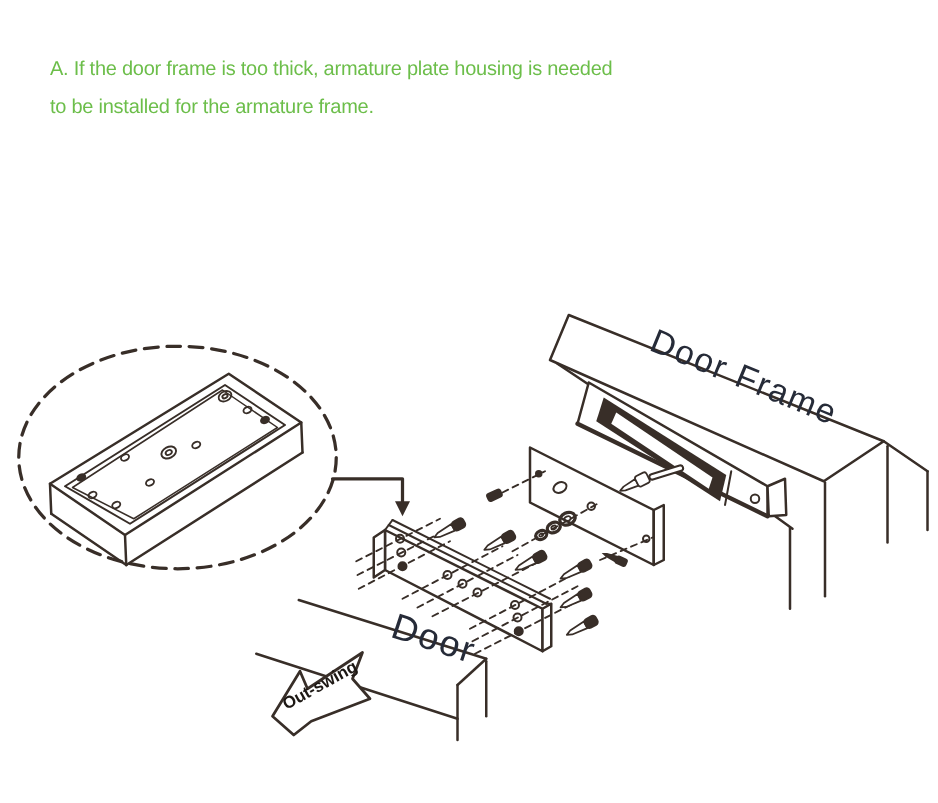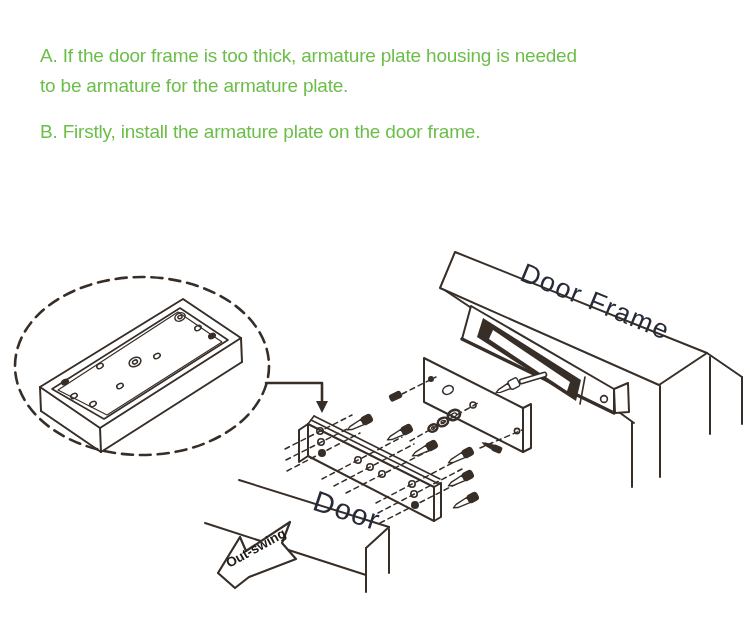--- a/index.html
+++ b/index.html
@@ -1,32 +1,31 @@
 <!DOCTYPE html>
 <html><head>
 <meta charset="utf-8">
 <style>
   html,body{margin:0;padding:0;background:#ffffff;}
   .stage{position:relative;width:750px;height:642px;background:#ffffff;overflow:hidden;
          font-family:"Liberation Sans","DejaVu Sans",sans-serif;}
   .instructions{position:absolute;left:40px;top:41px;width:640px;
-                font-size:19px;line-height:30px;letter-spacing:-0.2px;}
+                font-size:16px;line-height:30px;letter-spacing:-0.2px;}
   .instructions .line{white-space:nowrap;}
   .gap{margin-top:16px;}
   svg text{font-family:"Liberation Sans","DejaVu Sans",sans-serif;}
 </style>
 </head>
 <body>
 
 <div class="stage">
 
   <div class="instructions" style="color:#6cbe4a;">
     <div class="line">A. If the door frame is too thick, armature plate housing is needed</div>
-    <div class="line">to be armature for the armature plate.</div>
-    <div class="line gap">B. Firstly, install the armature plate on the door frame.</div>
+    <div class="line">to be installed for the armature frame.</div>
   </div>
 
   <svg width="750" height="642" viewBox="0 0 750 642" style="position:absolute;left:0;top:0;" fill="none" stroke="#382e28" stroke-width="2" stroke-linecap="round" stroke-linejoin="round">
 
     <g>
       <polygon points="455,252 707,353 659,385 440,288" fill="#ffffff"></polygon>
       <line x1="707" y1="353" x2="742" y2="377"></line>
       <line x1="742" y1="377" x2="742" y2="424"></line>
       <line x1="710" y1="357" x2="710" y2="434"></line>
       <line x1="660" y1="386" x2="660" y2="477"></line>

